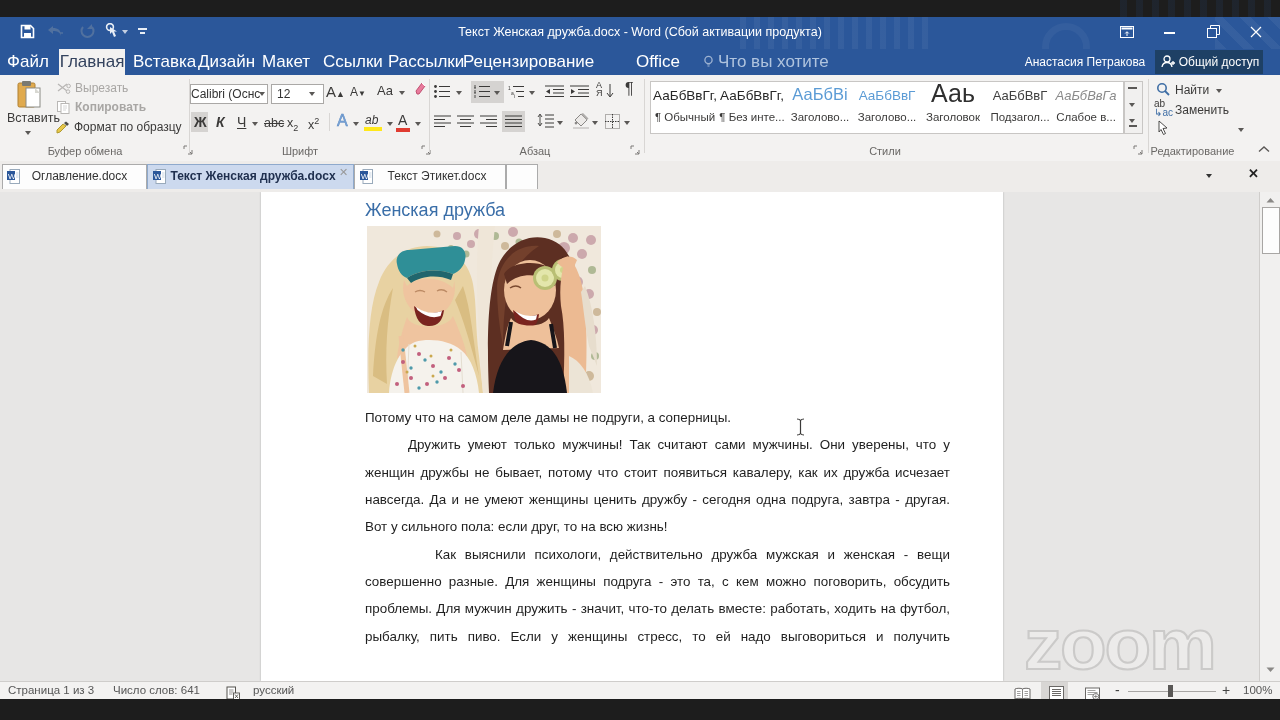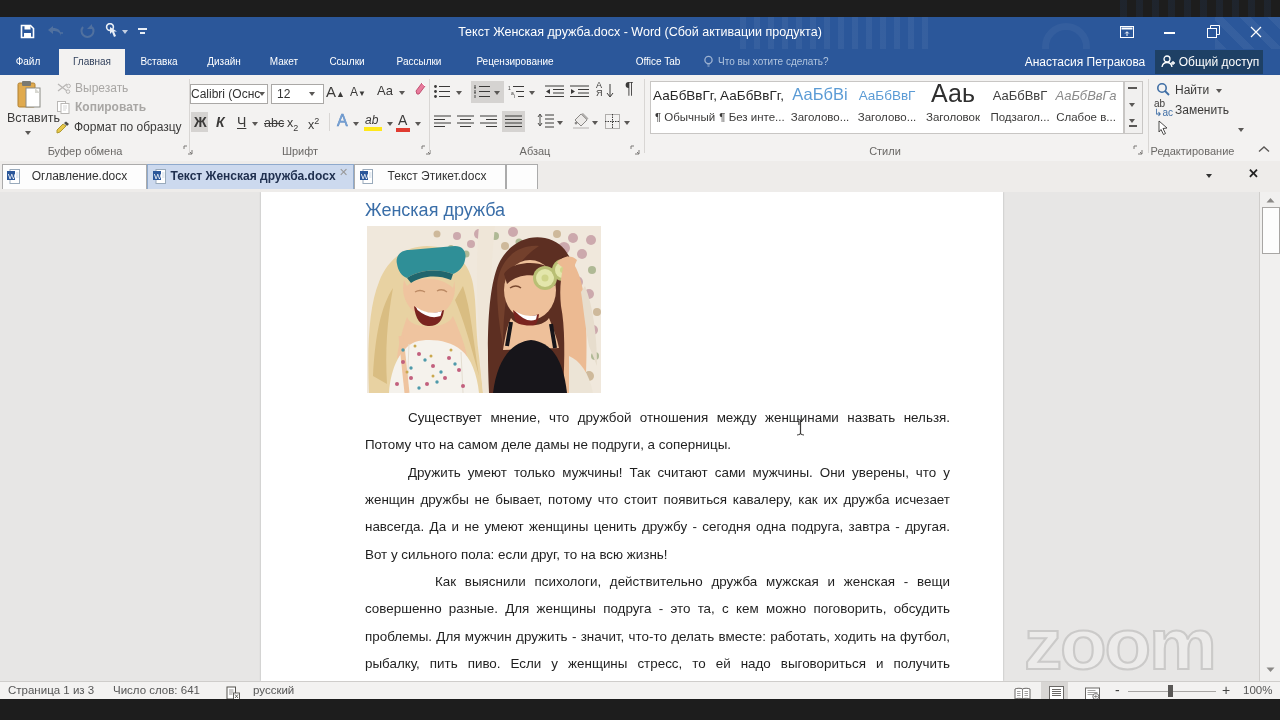--- a/index.html
+++ b/index.html
@@ -1,21 +1,21 @@
 <!DOCTYPE html>
 <html><head><meta charset="utf-8">
 <style>
 html,body{margin:0;padding:0;}
 body{width:1280px;height:720px;overflow:hidden;font-family:"Liberation Sans",sans-serif;}
 #stage{position:absolute;top:0;left:0;width:1280px;height:720px;background:#1d1d1d;}
 .abs{position:absolute;}
 
 #titlebar{top:17px;left:0;width:1280px;height:32px;background:#2b579a;overflow:hidden;}
 #tabrow{top:49px;left:0;width:1280px;height:26px;background:#2b579a;overflow:hidden;}
-.rtab{position:absolute;top:0;height:26px;line-height:26px;color:#fff;font-size:10px;text-align:center;}
+.rtab{position:absolute;top:0;height:26px;line-height:26px;color:#fff;font-size:17px;text-align:center;}
 #ribbon{top:75px;left:0;width:1280px;height:86px;background:#f3f2f1;border-bottom:1px solid #d2d0ce;overflow:hidden;}
 .gsep{position:absolute;top:4px;width:1px;height:74px;background:#d8d6d4;}
 .glabel{position:absolute;top:68px;height:16px;line-height:16px;font-size:11px;color:#6a6866;text-align:center;}
 .glaunch{position:absolute;top:70px;width:10px;height:10px;}
 .gtxt{font-size:12px;color:#444;}
 .gray{color:#a8a6a4;}
 .cbox{position:absolute;background:#fff;border:1px solid #aaa8a6;font-size:12px;color:#333;}
 .ddarr{position:absolute;width:0;height:0;border-left:3.5px solid transparent;border-right:3.5px solid transparent;border-top:4px solid #5a5856;}
 
 #doctabs{top:161px;left:0;width:1280px;height:31px;background:#eeecea;border-bottom:1px solid #a6a4a2;overflow:hidden;}
@@ -447,21 +447,20 @@
       <path d="M144 92 C150 102 176 102 182 92 C186 102 190 112 192 122 L136 124 C138 112 140 100 144 92 Z" fill="#eec09a"></path>
 
       <path d="M126 167 C130 134 144 116 164 114 C184 116 196 132 200 167 Z" fill="#17151a"></path>
       <path d="M144 96 L140 120 M184 98 L188 122" stroke="#17151a" stroke-width="4"></path>
 
       <path d="M202 130 C212 134 222 146 226 167 L202 167 Z" fill="#ece4d6"></path>
       <path d="M218 60 C226 80 230 110 230 140 L222 120 C218 100 216 78 214 66 Z" fill="#e7ddcd"></path>
     </svg>
 
     <div id="bodytext">
-      <div style="text-indent:43px;">Существует мнение, что дружбой отношения между женщинами назвать нельзя.</div>
       <div class="last">Потому что на самом деле дамы не подруги, а соперницы.</div>
       <div style="text-indent:43px;">Дружить умеют только мужчины! Так считают сами мужчины. Они уверены, что у</div>
       <div>женщин дружбы не бывает, потому что стоит появиться кавалеру, как их дружба исчезает</div>
       <div>навсегда. Да и не умеют женщины ценить дружбу - сегодня одна подруга, завтра - другая.</div>
       <div class="last">Вот у сильного пола: если друг, то на всю жизнь!</div>
       <div style="text-indent:70px;">Как выяснили психологи, действительно дружба мужская и женская - вещи</div>
       <div>совершенно разные. Для женщины подруга - это та, с кем можно поговорить, обсудить</div>
       <div>проблемы. Для мужчин дружить - значит, что-то делать вместе: работать, ходить на футбол,</div>
       <div>рыбалку, пить пиво. Если у женщины стресс, то ей надо выговориться и получить</div>
     </div>

